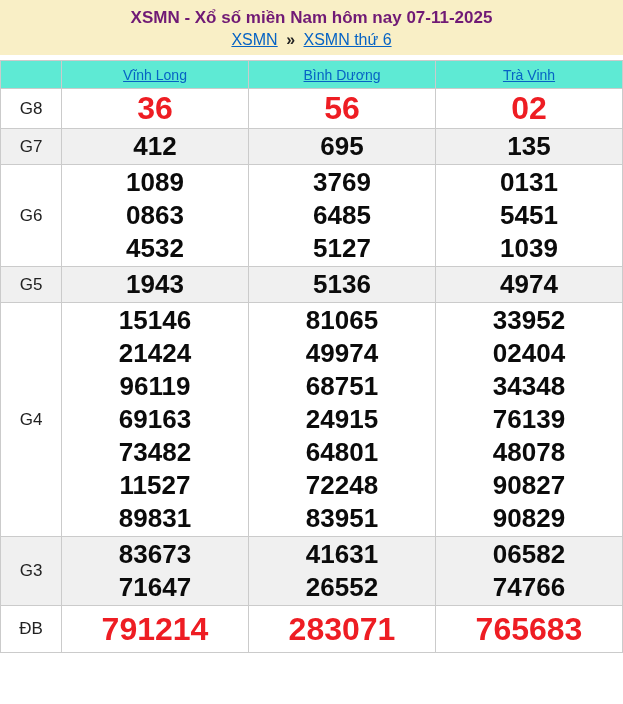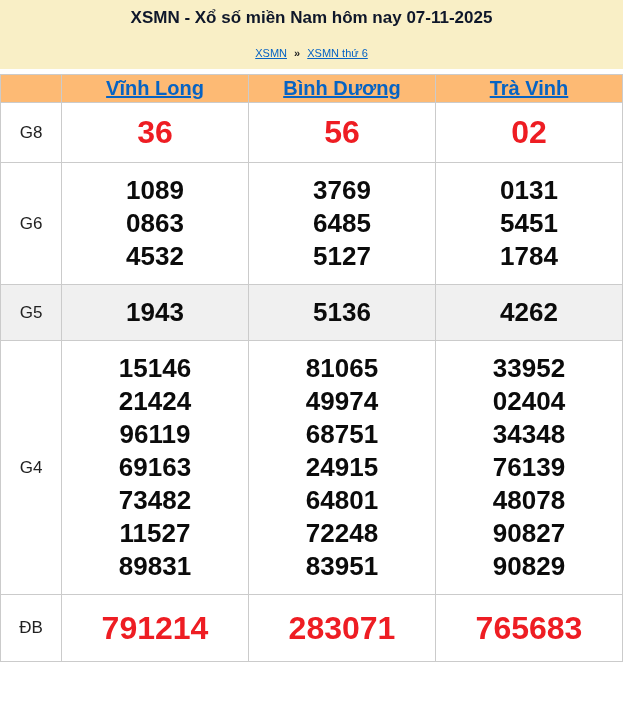--- a/index.html
+++ b/index.html
@@ -10,26 +10,26 @@
     -webkit-font-smoothing:antialiased;
   }
   .banner{
     background:#F9EFC6;
     text-align:center;
     padding:7px 0 7px 0;
   }
   .title{
     font-size:17px;
     font-weight:bold;
-    color:#0f172a;
+    color:#701a75;
     line-height:21px;
   }
   .breadcrumb{
-    font-size:11px;
-    margin-top:17px;
+    font-size:16px;
+    margin-top:3px;
     line-height:17px;
   }
   .breadcrumb a{
     color:#0663C4;
     text-decoration:underline;
     cursor:pointer;
   }
   .sep{color:#222222;margin:0 4px;font-weight:bold;}
   table{
     width:623px;
@@ -38,37 +38,37 @@
     margin-top:5px;
   }
   td,th{
     border:1px solid #CBCBCB;
     text-align:center;
     vertical-align:middle;
     padding:0;
   }
   col.prize-col{width:61px;}
   thead th{
-    background:#fdba74;
+    background:#5eead4;
     height:27px;
-    font-size:20px;
-    font-weight:bold;
+    font-size:14px;
+    font-weight:normal;
   }
   thead a{
     color:#0663C4;
     text-decoration:underline;
     cursor:pointer;
   }
   tbody tr.striped td{background:#F0F0F0;}
   td.prize-label{
     font-size:17px;
     color:#222222;
     font-weight:normal;
   }
-  td.nums-cell{padding:11px 0;}
+  td.nums-cell{padding:1px 0;}
   .num{
     font-size:26px;
     font-weight:bold;
     color:#0B0B0B;
     line-height:33px;
     white-space:nowrap;
   }
   .num.big{
     font-size:32px;
     color:#EE1D23;
@@ -109,48 +109,60 @@
         <td class="nums-cell">
           <div class="num big">36</div>
         </td>
         <td class="nums-cell">
           <div class="num big">56</div>
         </td>
         <td class="nums-cell">
           <div class="num big">02</div>
         </td>
       </tr>
+      <tr class="striped">
+        <td class="prize-label">G7</td>
+        <td class="nums-cell">
+          <div class="num">412</div>
+        </td>
+        <td class="nums-cell">
+          <div class="num">695</div>
+        </td>
+        <td class="nums-cell">
+          <div class="num">135</div>
+        </td>
+      </tr>
       <tr class="">
         <td class="prize-label">G6</td>
         <td class="nums-cell">
           <div class="num">1089</div>
           <div class="num">0863</div>
           <div class="num">4532</div>
         </td>
         <td class="nums-cell">
           <div class="num">3769</div>
           <div class="num">6485</div>
           <div class="num">5127</div>
         </td>
         <td class="nums-cell">
           <div class="num">0131</div>
           <div class="num">5451</div>
-          <div class="num">1784</div>
+          <div class="num">1039</div>
         </td>
       </tr>
       <tr class="striped">
         <td class="prize-label">G5</td>
         <td class="nums-cell">
           <div class="num">1943</div>
         </td>
         <td class="nums-cell">
           <div class="num">5136</div>
         </td>
         <td class="nums-cell">
-          <div class="num">4262</div>
+          <div class="num">4974</div>
         </td>
       </tr>
       <tr class="">
         <td class="prize-label">G4</td>
         <td class="nums-cell">
           <div class="num">15146</div>
           <div class="num">21424</div>
           <div class="num">96119</div>
           <div class="num">69163</div>
           <div class="num">73482</div>
@@ -169,20 +181,35 @@
         <td class="nums-cell">
           <div class="num">33952</div>
           <div class="num">02404</div>
           <div class="num">34348</div>
           <div class="num">76139</div>
           <div class="num">48078</div>
           <div class="num">90827</div>
           <div class="num">90829</div>
         </td>
       </tr>
+      <tr class="striped">
+        <td class="prize-label">G3</td>
+        <td class="nums-cell">
+          <div class="num">83673</div>
+          <div class="num">71647</div>
+        </td>
+        <td class="nums-cell">
+          <div class="num">41631</div>
+          <div class="num">26552</div>
+        </td>
+        <td class="nums-cell">
+          <div class="num">06582</div>
+          <div class="num">74766</div>
+        </td>
+      </tr>
       <tr class="row-db">
         <td class="prize-label">ĐB</td>
         <td class="nums-cell">
           <div class="num big">791214</div>
         </td>
         <td class="nums-cell">
           <div class="num big">283071</div>
         </td>
         <td class="nums-cell">
           <div class="num big">765683</div>

